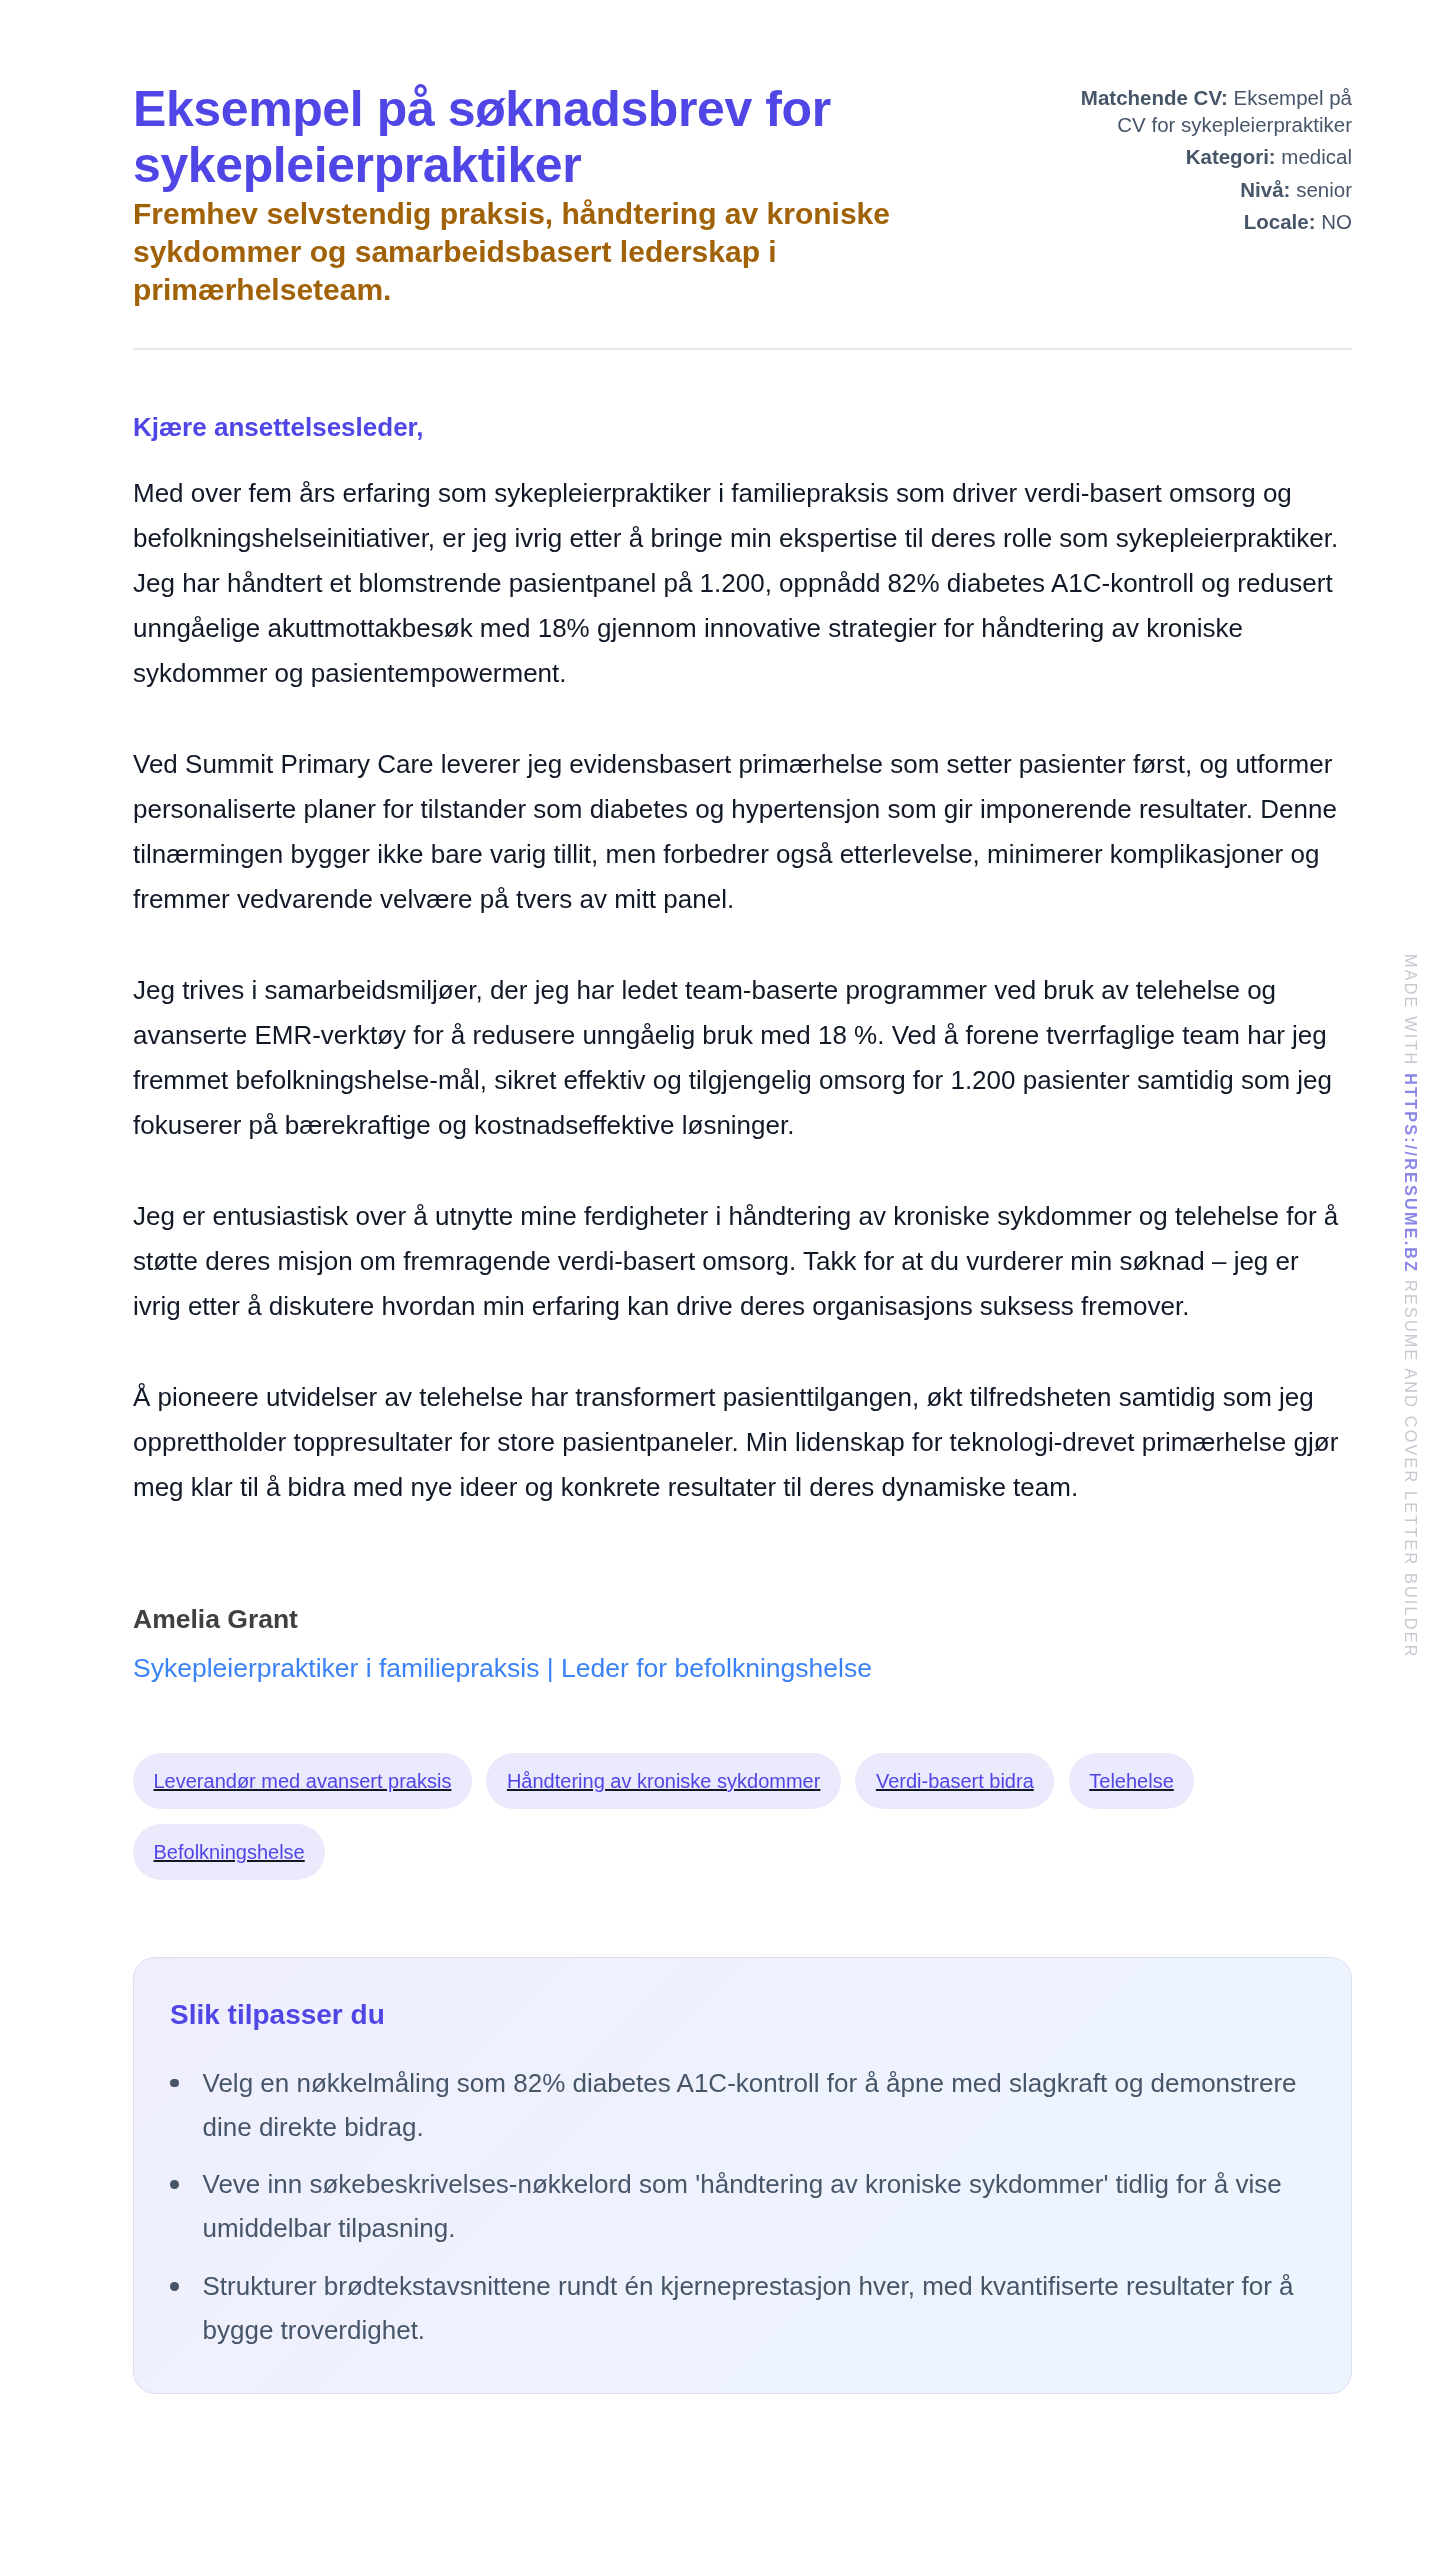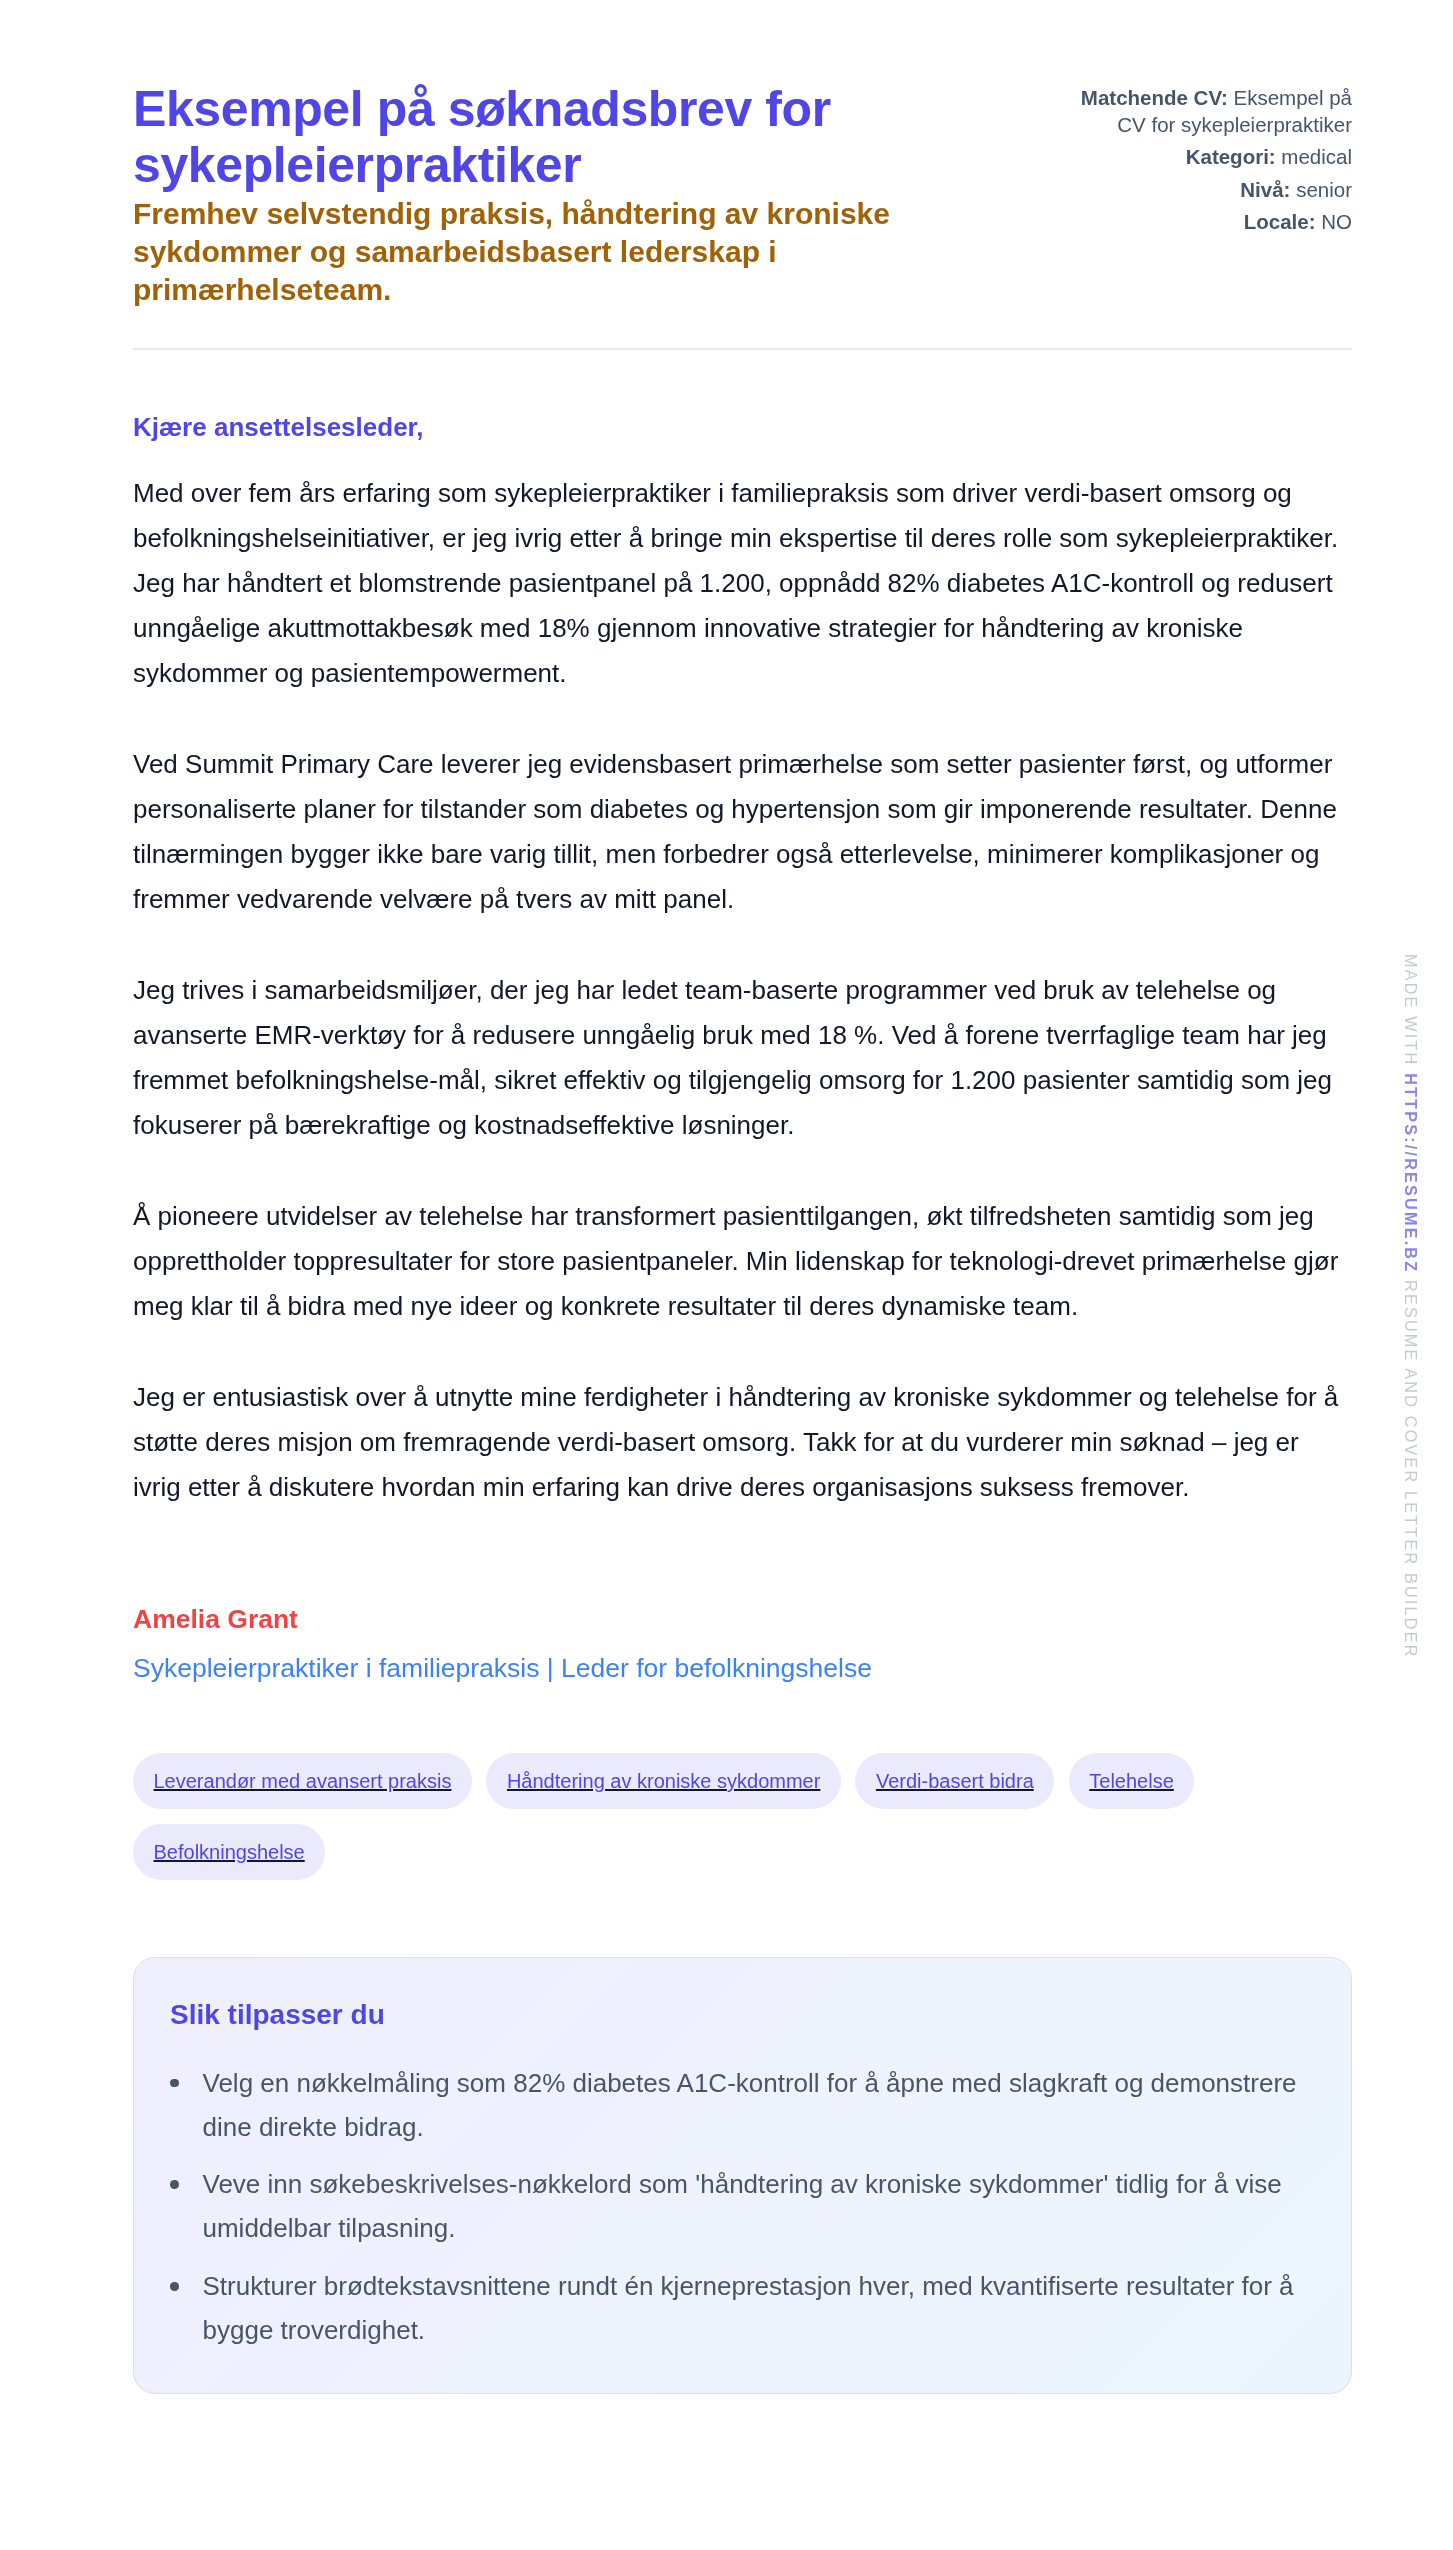--- a/index.html
+++ b/index.html
@@ -71,21 +71,21 @@
       color: #111827;
       margin-top: 27px;
     }
     .para + .para { margin-top: 46px; }
 
     
     .sig-name {
       margin-top: 92px;
       font-size: 26.5px;
       font-weight: 700;
-      color: #ef4444;
+      color: #404040;
       line-height: 34px;
     }
     .sig-title {
       margin-top: 15.4px;
       font-size: 26.5px;
       color: #3b82f6;
       line-height: 34px;
     }
 
     
@@ -192,22 +192,22 @@
           <span class="meta-value">NO</span>
         </div>
       </div>
     </header>
 
     <section class="letter">
       <p class="greeting">Kjære ansettelsesleder,</p>
       <p class="para">Med over fem års erfaring som sykepleierpraktiker i familiepraksis som driver verdi-basert omsorg og befolkningshelseinitiativer, er jeg ivrig etter å bringe min ekspertise til deres rolle som sykepleierpraktiker. Jeg har håndtert et blomstrende pasientpanel på 1.200, oppnådd 82% diabetes A1C-kontroll og redusert unngåelige akuttmottakbesøk med 18% gjennom innovative strategier for håndtering av kroniske sykdommer og pasientempowerment.</p>
       <p class="para">Ved Summit Primary Care leverer jeg evidensbasert primærhelse som setter pasienter først, og utformer personaliserte planer for tilstander som diabetes og hypertensjon som gir imponerende resultater. Denne tilnærmingen bygger ikke bare varig tillit, men forbedrer også etterlevelse, minimerer komplikasjoner og fremmer vedvarende velvære på tvers av mitt panel.</p>
       <p class="para">Jeg trives i samarbeidsmiljøer, der jeg har ledet team-baserte programmer ved bruk av telehelse og avanserte EMR-verktøy for å redusere unngåelig bruk med 18 %. Ved å forene tverrfaglige team har jeg fremmet befolkningshelse-mål, sikret effektiv og tilgjengelig omsorg for 1.200 pasienter samtidig som jeg fokuserer på bærekraftige og kostnadseffektive løsninger.</p>
+      <p class="para">Jeg er entusiastisk over å utnytte mine ferdigheter i håndtering av kroniske sykdommer og telehelse for å støtte deres misjon om fremragende verdi-basert omsorg. Takk for at du vurderer min søknad – jeg er ivrig etter å diskutere hvordan min erfaring kan drive deres organisasjons suksess fremover.</p>
       <p class="para">Å pioneere utvidelser av telehelse har transformert pasienttilgangen, økt tilfredsheten samtidig som jeg opprettholder toppresultater for store pasientpaneler. Min lidenskap for teknologi-drevet primærhelse gjør meg klar til å bidra med nye ideer og konkrete resultater til deres dynamiske team.</p>
-      <p class="para">Jeg er entusiastisk over å utnytte mine ferdigheter i håndtering av kroniske sykdommer og telehelse for å støtte deres misjon om fremragende verdi-basert omsorg. Takk for at du vurderer min søknad – jeg er ivrig etter å diskutere hvordan min erfaring kan drive deres organisasjons suksess fremover.</p>
     </section>
 
     <section class="signature">
       <div class="sig-name">Amelia Grant</div>
       <div class="sig-title">Sykepleierpraktiker i familiepraksis | Leder for befolkningshelse</div>
     </section>
 
     <div class="tags">
       <span class="tag">Leverandør med avansert praksis</span>
       <span class="tag">Håndtering av kroniske sykdommer</span>

